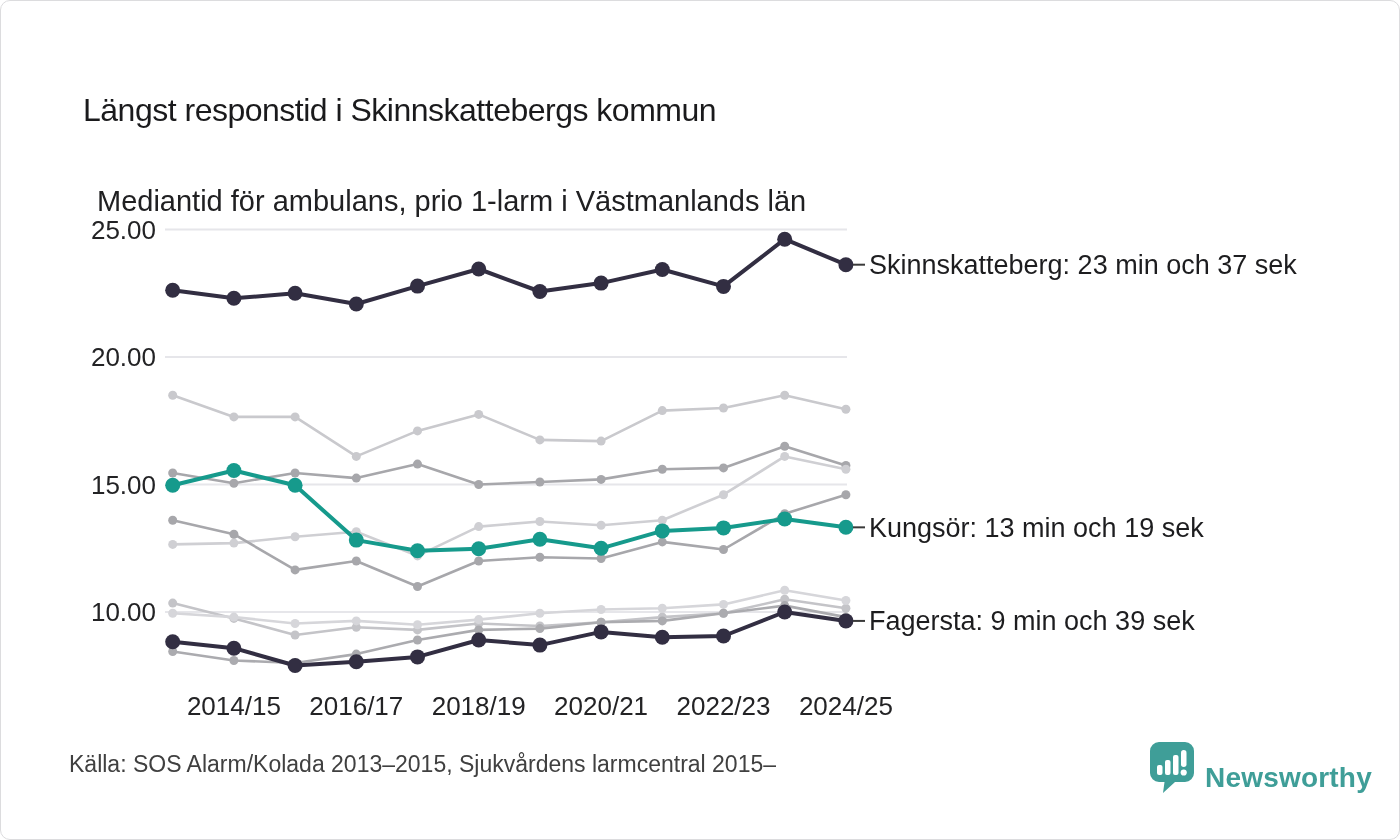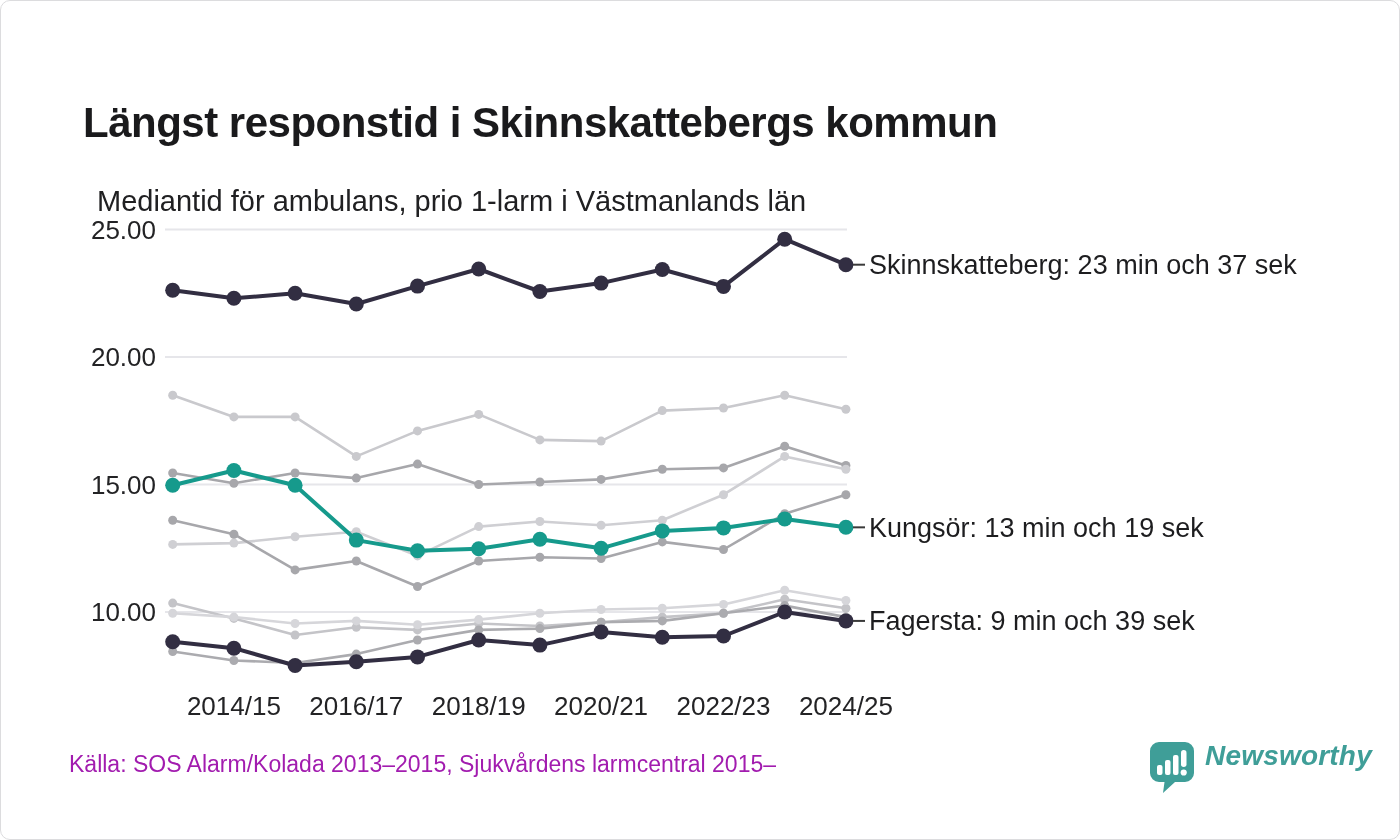--- a/index.html
+++ b/index.html
@@ -1,23 +1,23 @@
 <!DOCTYPE html>
 <html lang="sv"><head>
 <meta charset="utf-8">
 <style>
   html,body{margin:0;padding:0;background:#fff;}
   body{width:1400px;height:840px;position:relative;font-family:"Liberation Sans","DejaVu Sans",sans-serif;}
   .card{position:absolute;inset:0;border:1px solid #dcdcde;border-radius:10px;background:#fff;overflow:hidden;}
-  .title{position:absolute;left:82px;top:70px;font-size:42px;font-weight:700;color:#1a1a1c;letter-spacing:-0.5px;white-space:nowrap;text-align:right;}
+  .title{position:absolute;left:82px;top:70px;font-size:32px;font-weight:400;color:#1a1a1c;letter-spacing:-0.5px;white-space:nowrap;text-align:right;}
   .subtitle{position:absolute;left:84px;top:155px;font-size:29px;font-weight:400;color:#202022;white-space:nowrap;margin-left:12px;}
   #chart-svg{position:absolute;left:0;top:0;}
   #chart-svg text{font-family:"Liberation Sans","DejaVu Sans",sans-serif;}
-  .source{position:absolute;left:68px;top:750px;font-size:23px;color:#a21caf;white-space:nowrap;}
-  .brand{position:absolute;left:1146px;top:739px;display:flex;align-items:flex-start;gap:10px;font-style:italic;}
+  .source{position:absolute;left:68px;top:750px;font-size:23px;color:#404040;white-space:nowrap;}
+  .brand{position:absolute;left:1146px;top:739px;display:flex;align-items:flex-end;gap:10px;}
   .brand-word{font-size:28px;font-weight:600;color:#3f9e98;letter-spacing:0.2px;}
 </style>
 </head>
 <body>
 
 <div class="card">
   <h1 class="title">Längst responstid i Skinnskattebergs kommun</h1>
   <p class="subtitle">Mediantid för ambulans, prio 1-larm i Västmanlands län</p>
 
   <svg id="chart-svg" width="1400" height="840" viewBox="0 0 1400 840">

